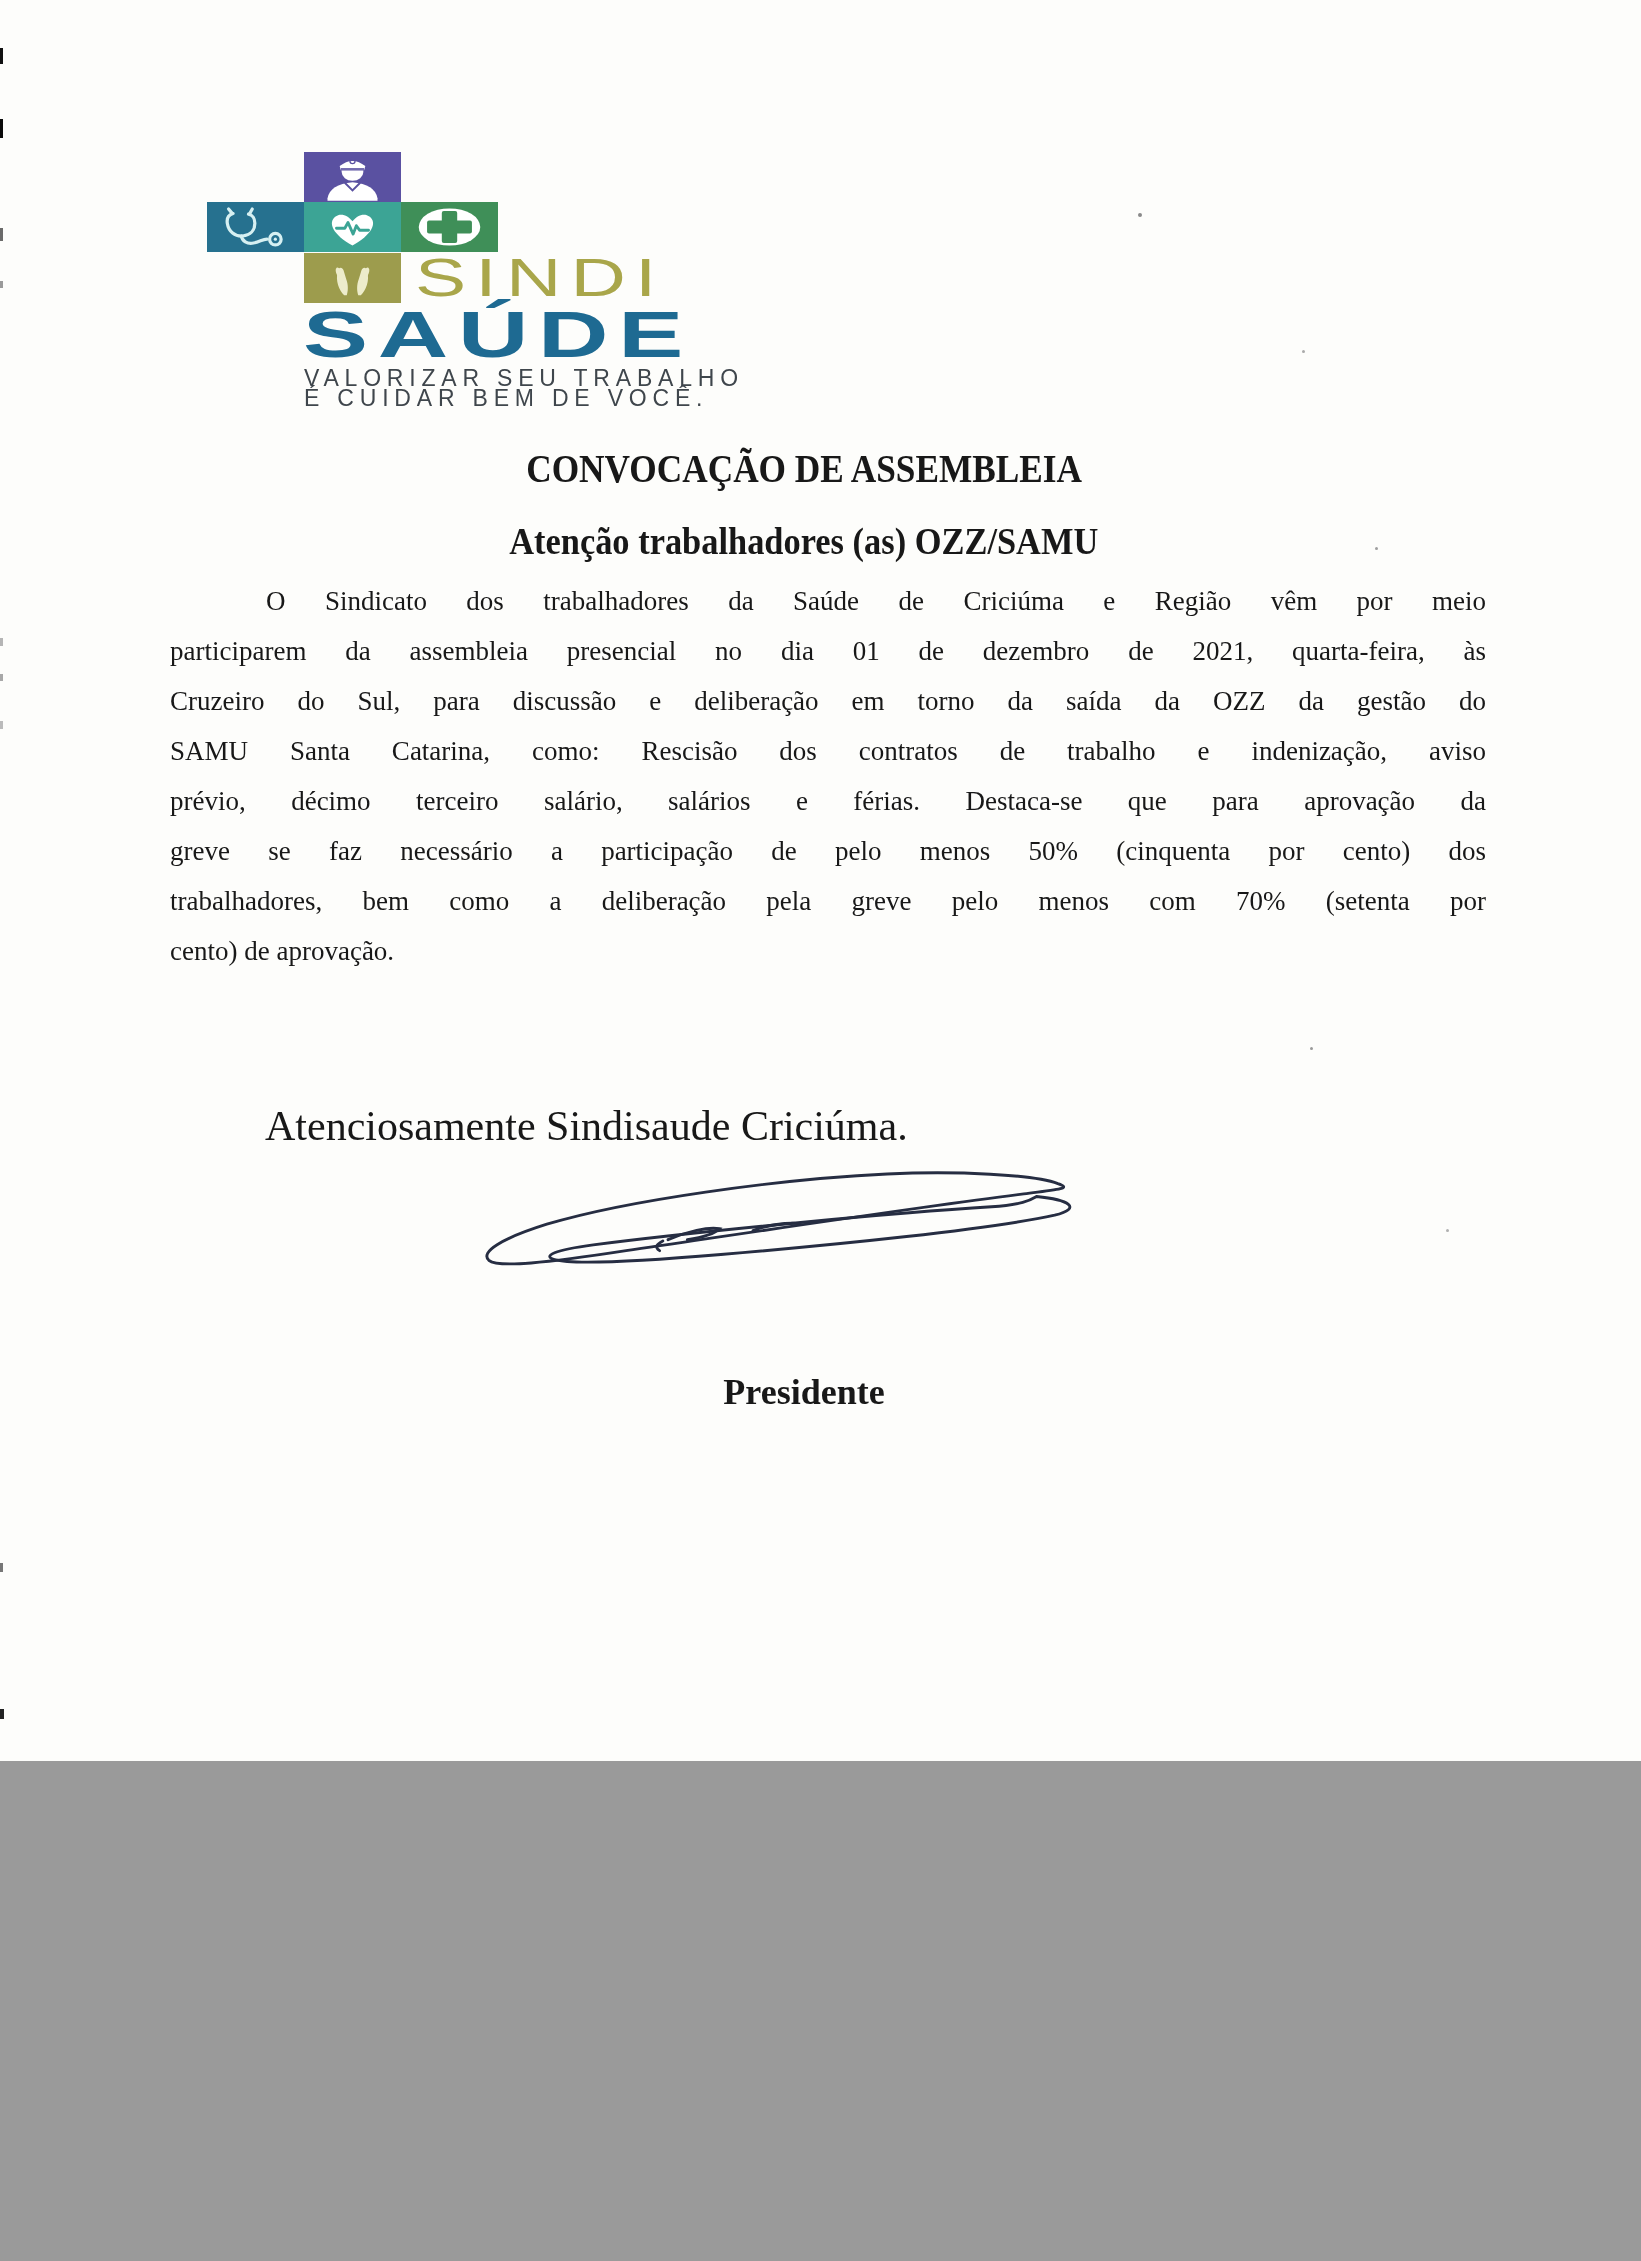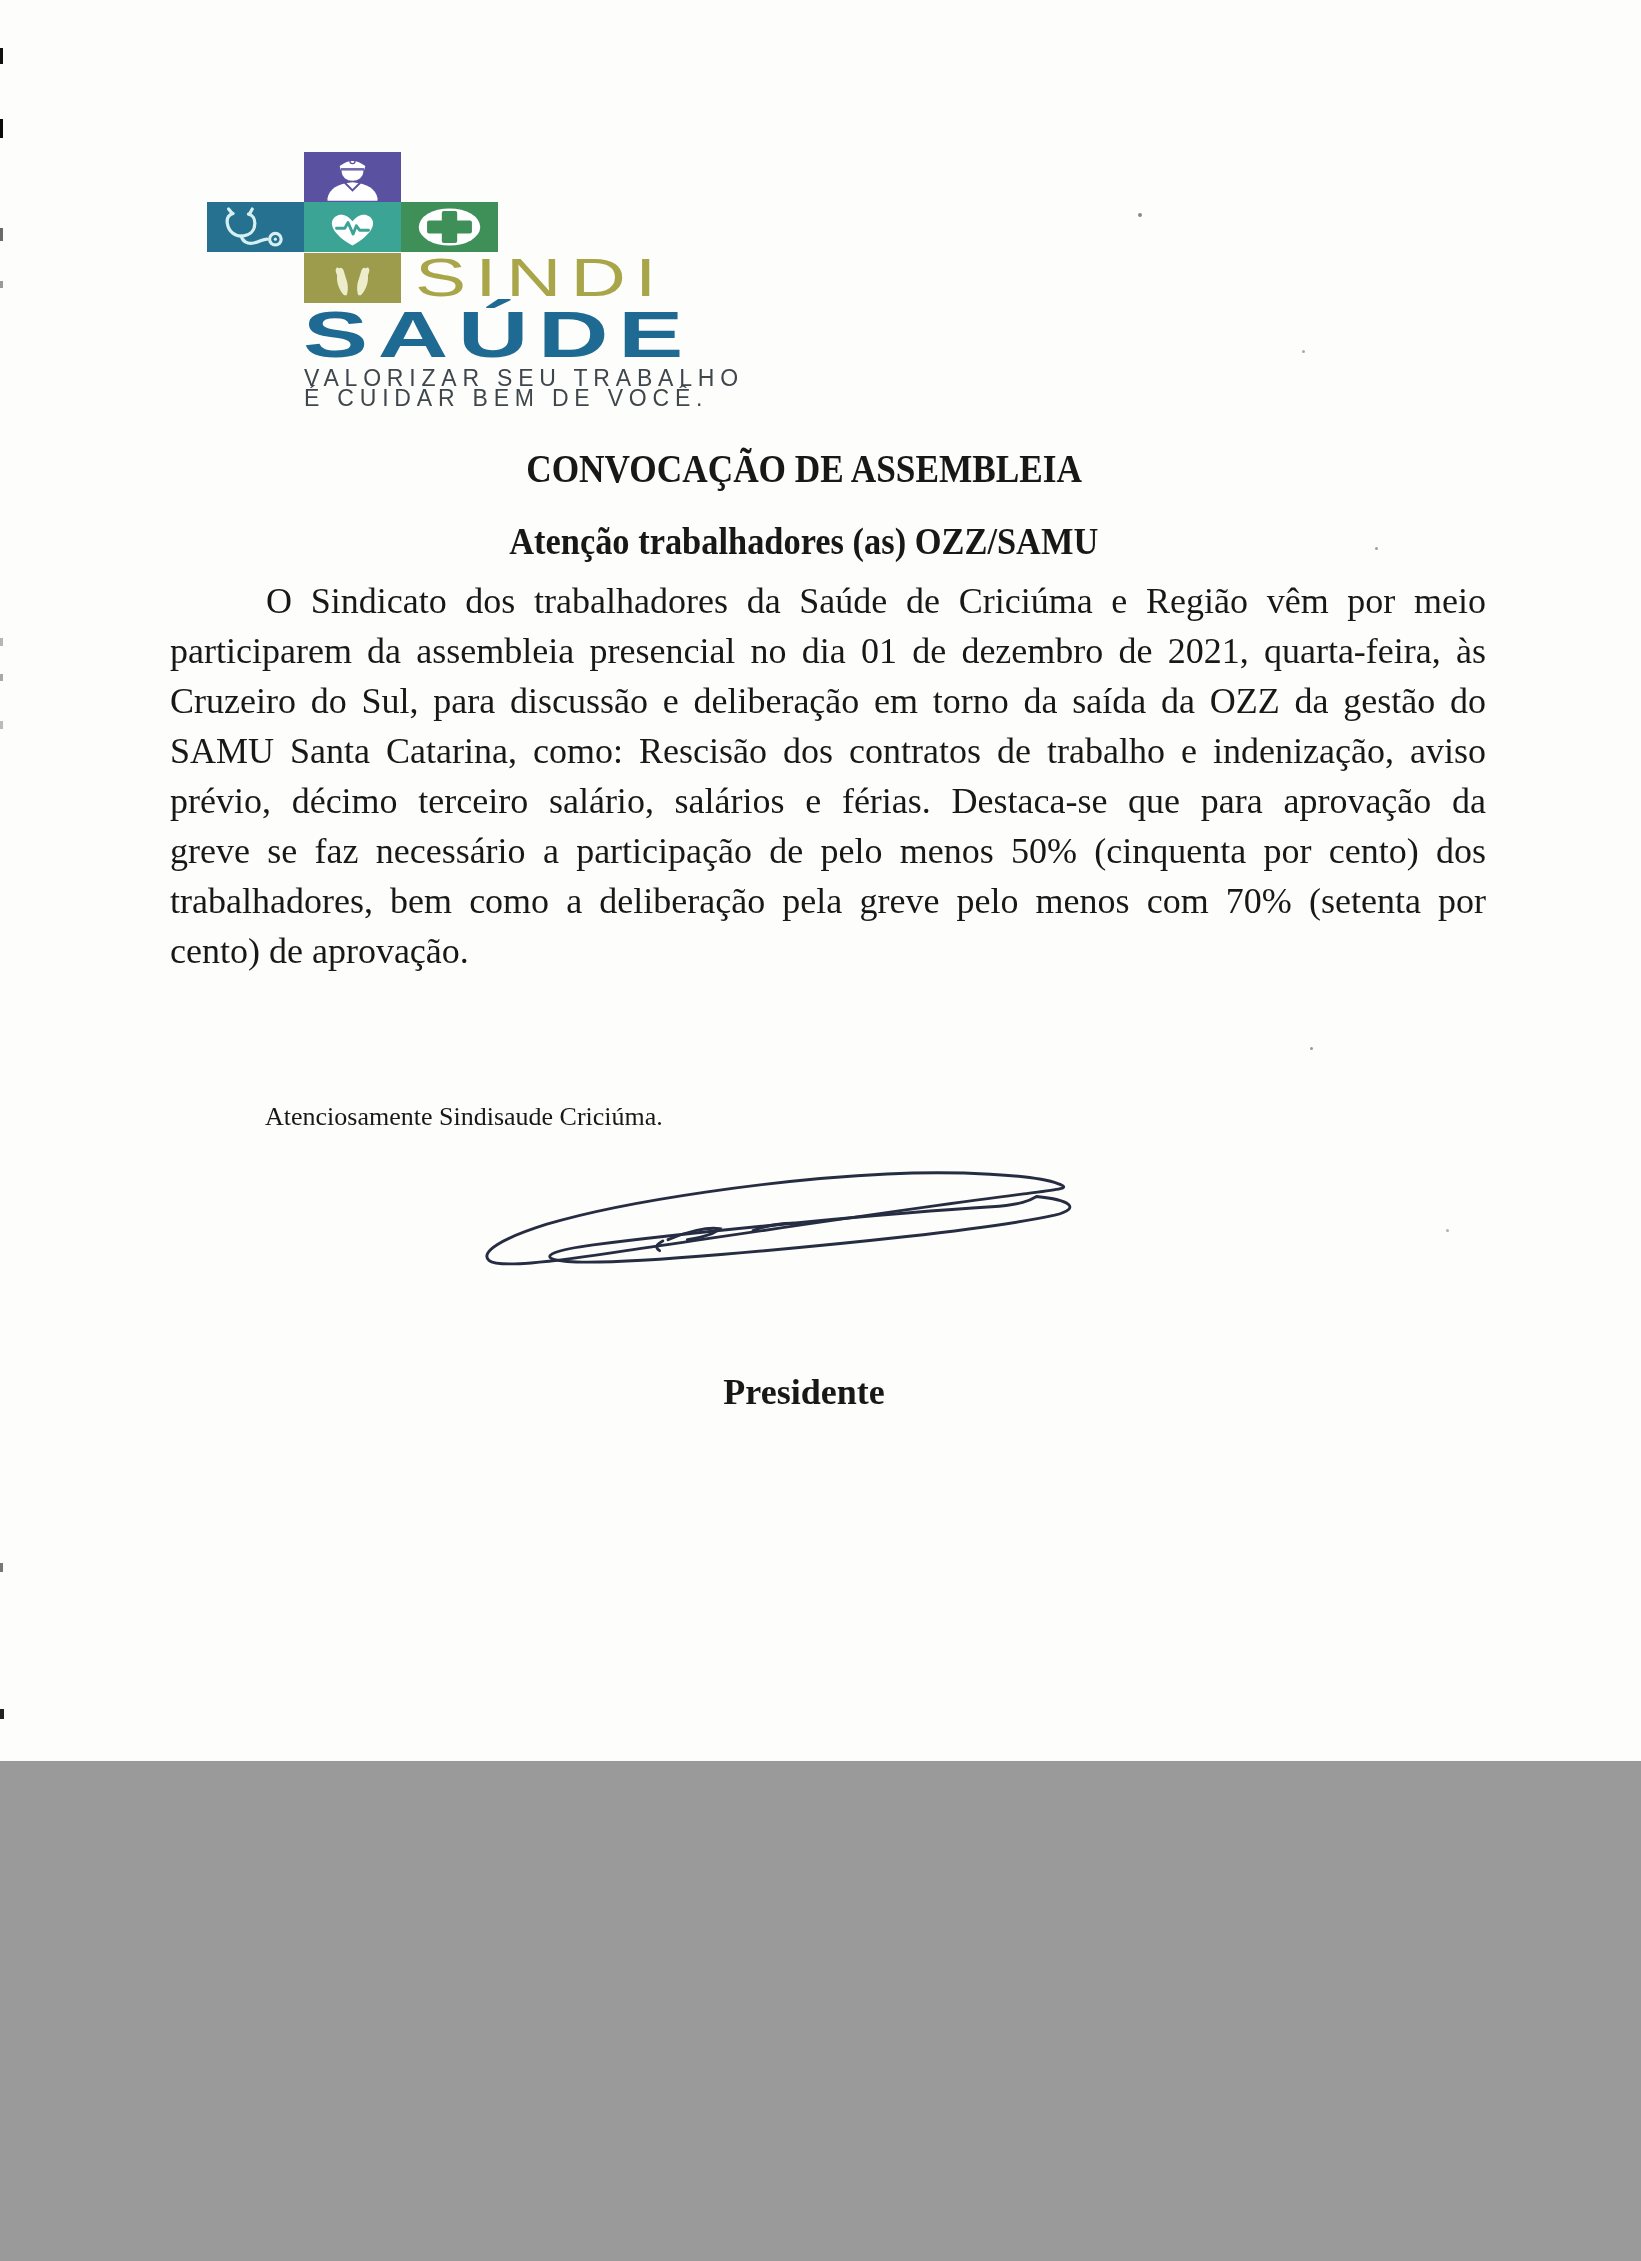--- a/index.html
+++ b/index.html
@@ -36,25 +36,25 @@
     position:absolute;left:97px;top:216px;
     font-family:"Liberation Sans",sans-serif;
     font-size:23px;letter-spacing:5.8px;line-height:20px;white-space:nowrap;
   }
   
   .center-wrap{position:absolute;left:65px;width:1478px;text-align:center;white-space:nowrap;}
   .doc-title{top:444px;font-size:41px;font-weight:700;}
   .doc-title .sq{display:inline-block;transform:scaleX(0.86);transform-origin:center;}
   .doc-subtitle{top:520px;font-size:37px;font-weight:700;}
   .doc-subtitle .sq{display:inline-block;transform:scaleX(0.93);transform-origin:center;}
-  .body-block{position:absolute;left:170px;top:576px;width:1316px;font-size:36px;line-height:50px;}
+  .body-block{position:absolute;left:170px;top:576px;width:1316px;font-size:27px;line-height:50px;}
   .body-line{text-align:justify;text-align-last:justify;white-space:normal;}
   .body-line.first{text-indent:96px;}
   .body-line.last{text-align-last:left;}
-  .closing{position:absolute;left:265px;top:1102px;font-size:26px;white-space:nowrap;}
+  .closing{position:absolute;left:265px;top:1102px;font-size:42px;white-space:nowrap;}
   .signature{position:absolute;left:474px;top:1163px;width:620px;height:116px;}
   .sig-name{top:1315px;font-size:36px;font-weight:700;}
   .sig-name .sq{display:inline-block;transform:scaleX(0.93);transform-origin:center;}
   .sig-role{top:1371px;font-size:36px;font-weight:700;}
 </style>
 </head>
 <body>
 
 <div class="page">
 

